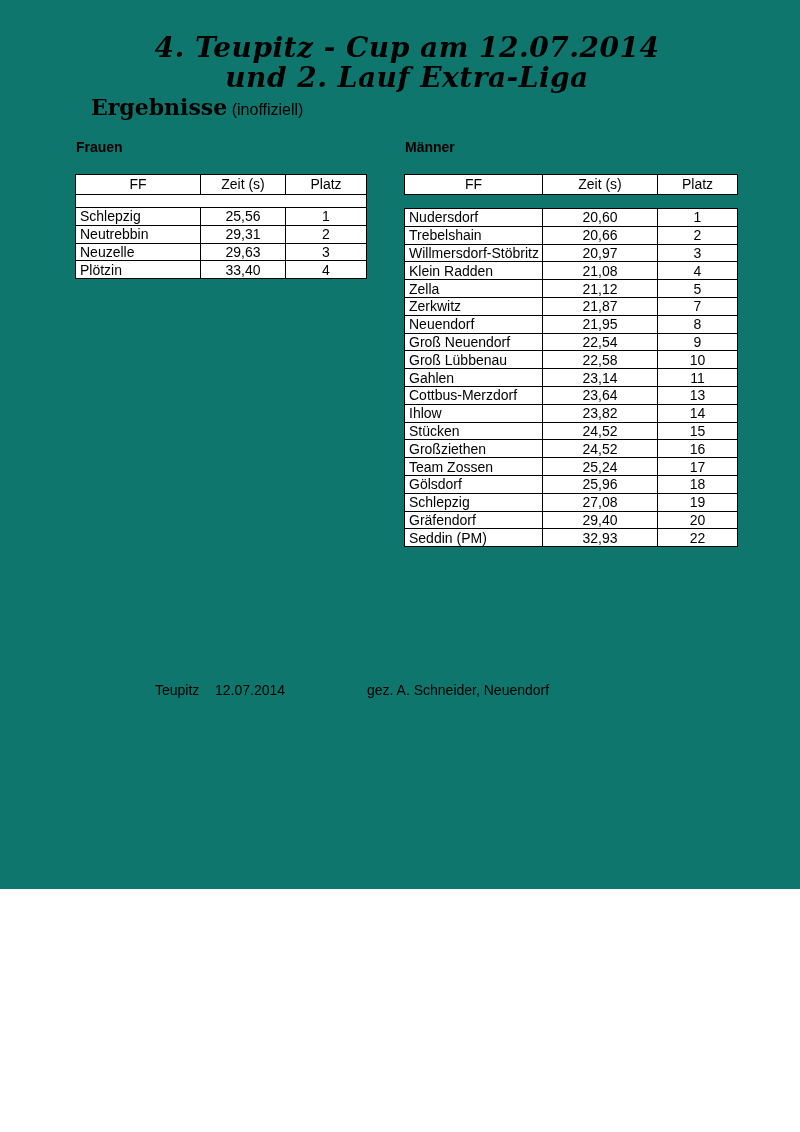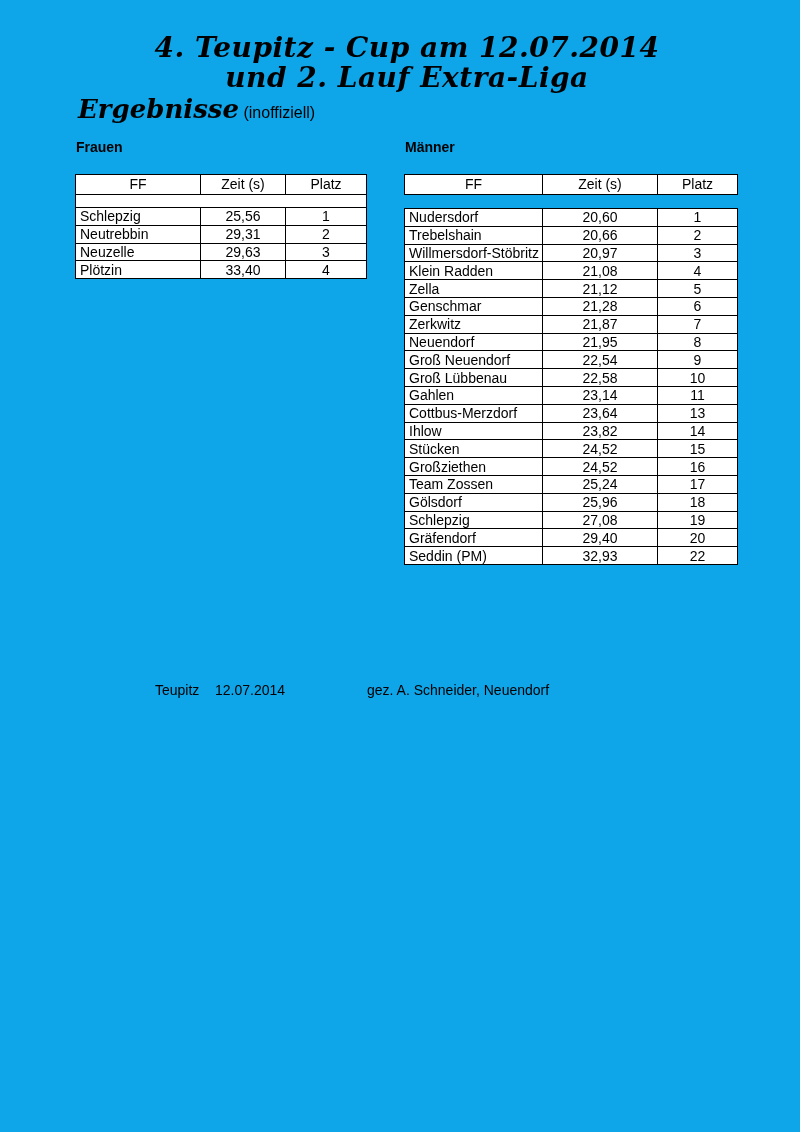--- a/index.html
+++ b/index.html
@@ -2,35 +2,35 @@
 <html><head>
 <meta charset="utf-8">
 <style>
   * { margin:0; padding:0; box-sizing:border-box; }
   html,body { background:#ffffff; }
   body {
     width:800px; height:1132px; overflow:hidden;
     font-family:"Liberation Sans", "DejaVu Sans", sans-serif;
     color:#000;
   }
-  .page { position:relative; width:800px; height:1132px; background:#0ea5e9; }
+  .page { position:relative; width:800px; height:889px; background:#0f766e; }
 
   .title {
     position:absolute; top:33px; left:7px; width:800px;
     text-align:center;
     font-family:"DejaVu Serif", "Liberation Serif", serif;
     font-style:italic; font-weight:bold;
     font-size:28px; line-height:30px;
     letter-spacing:0.5px;
   }
 
   .subtitle { position:absolute; top:94px; left:78px; white-space:nowrap; }
   .script {
     font-family:"DejaVu Serif", "Liberation Serif", serif;
-    font-style:italic; font-weight:bold; font-size:26px;
+    font-weight:bold; font-size:22px;margin-left:13px;
   }
   .note { font-size:16px; }
 
   .section-label { position:absolute; font-size:14px; font-weight:bold; }
   #frauen-label  { top:139px; left:76px;  }
   #maenner-label { top:139px; left:405px; }
 
   table { position:absolute; border-collapse:collapse; table-layout:fixed; background:#fff; }
   th, td {
     border:1.5px solid #000;
@@ -152,25 +152,20 @@
           <td>Klein Radden</td>
           <td>21,08</td>
           <td>4</td>
         </tr>
         <tr>
           <td>Zella</td>
           <td>21,12</td>
           <td>5</td>
         </tr>
         <tr>
-          <td>Genschmar</td>
-          <td>21,28</td>
-          <td>6</td>
-        </tr>
-        <tr>
           <td>Zerkwitz</td>
           <td>21,87</td>
           <td>7</td>
         </tr>
         <tr>
           <td>Neuendorf</td>
           <td>21,95</td>
           <td>8</td>
         </tr>
         <tr>

